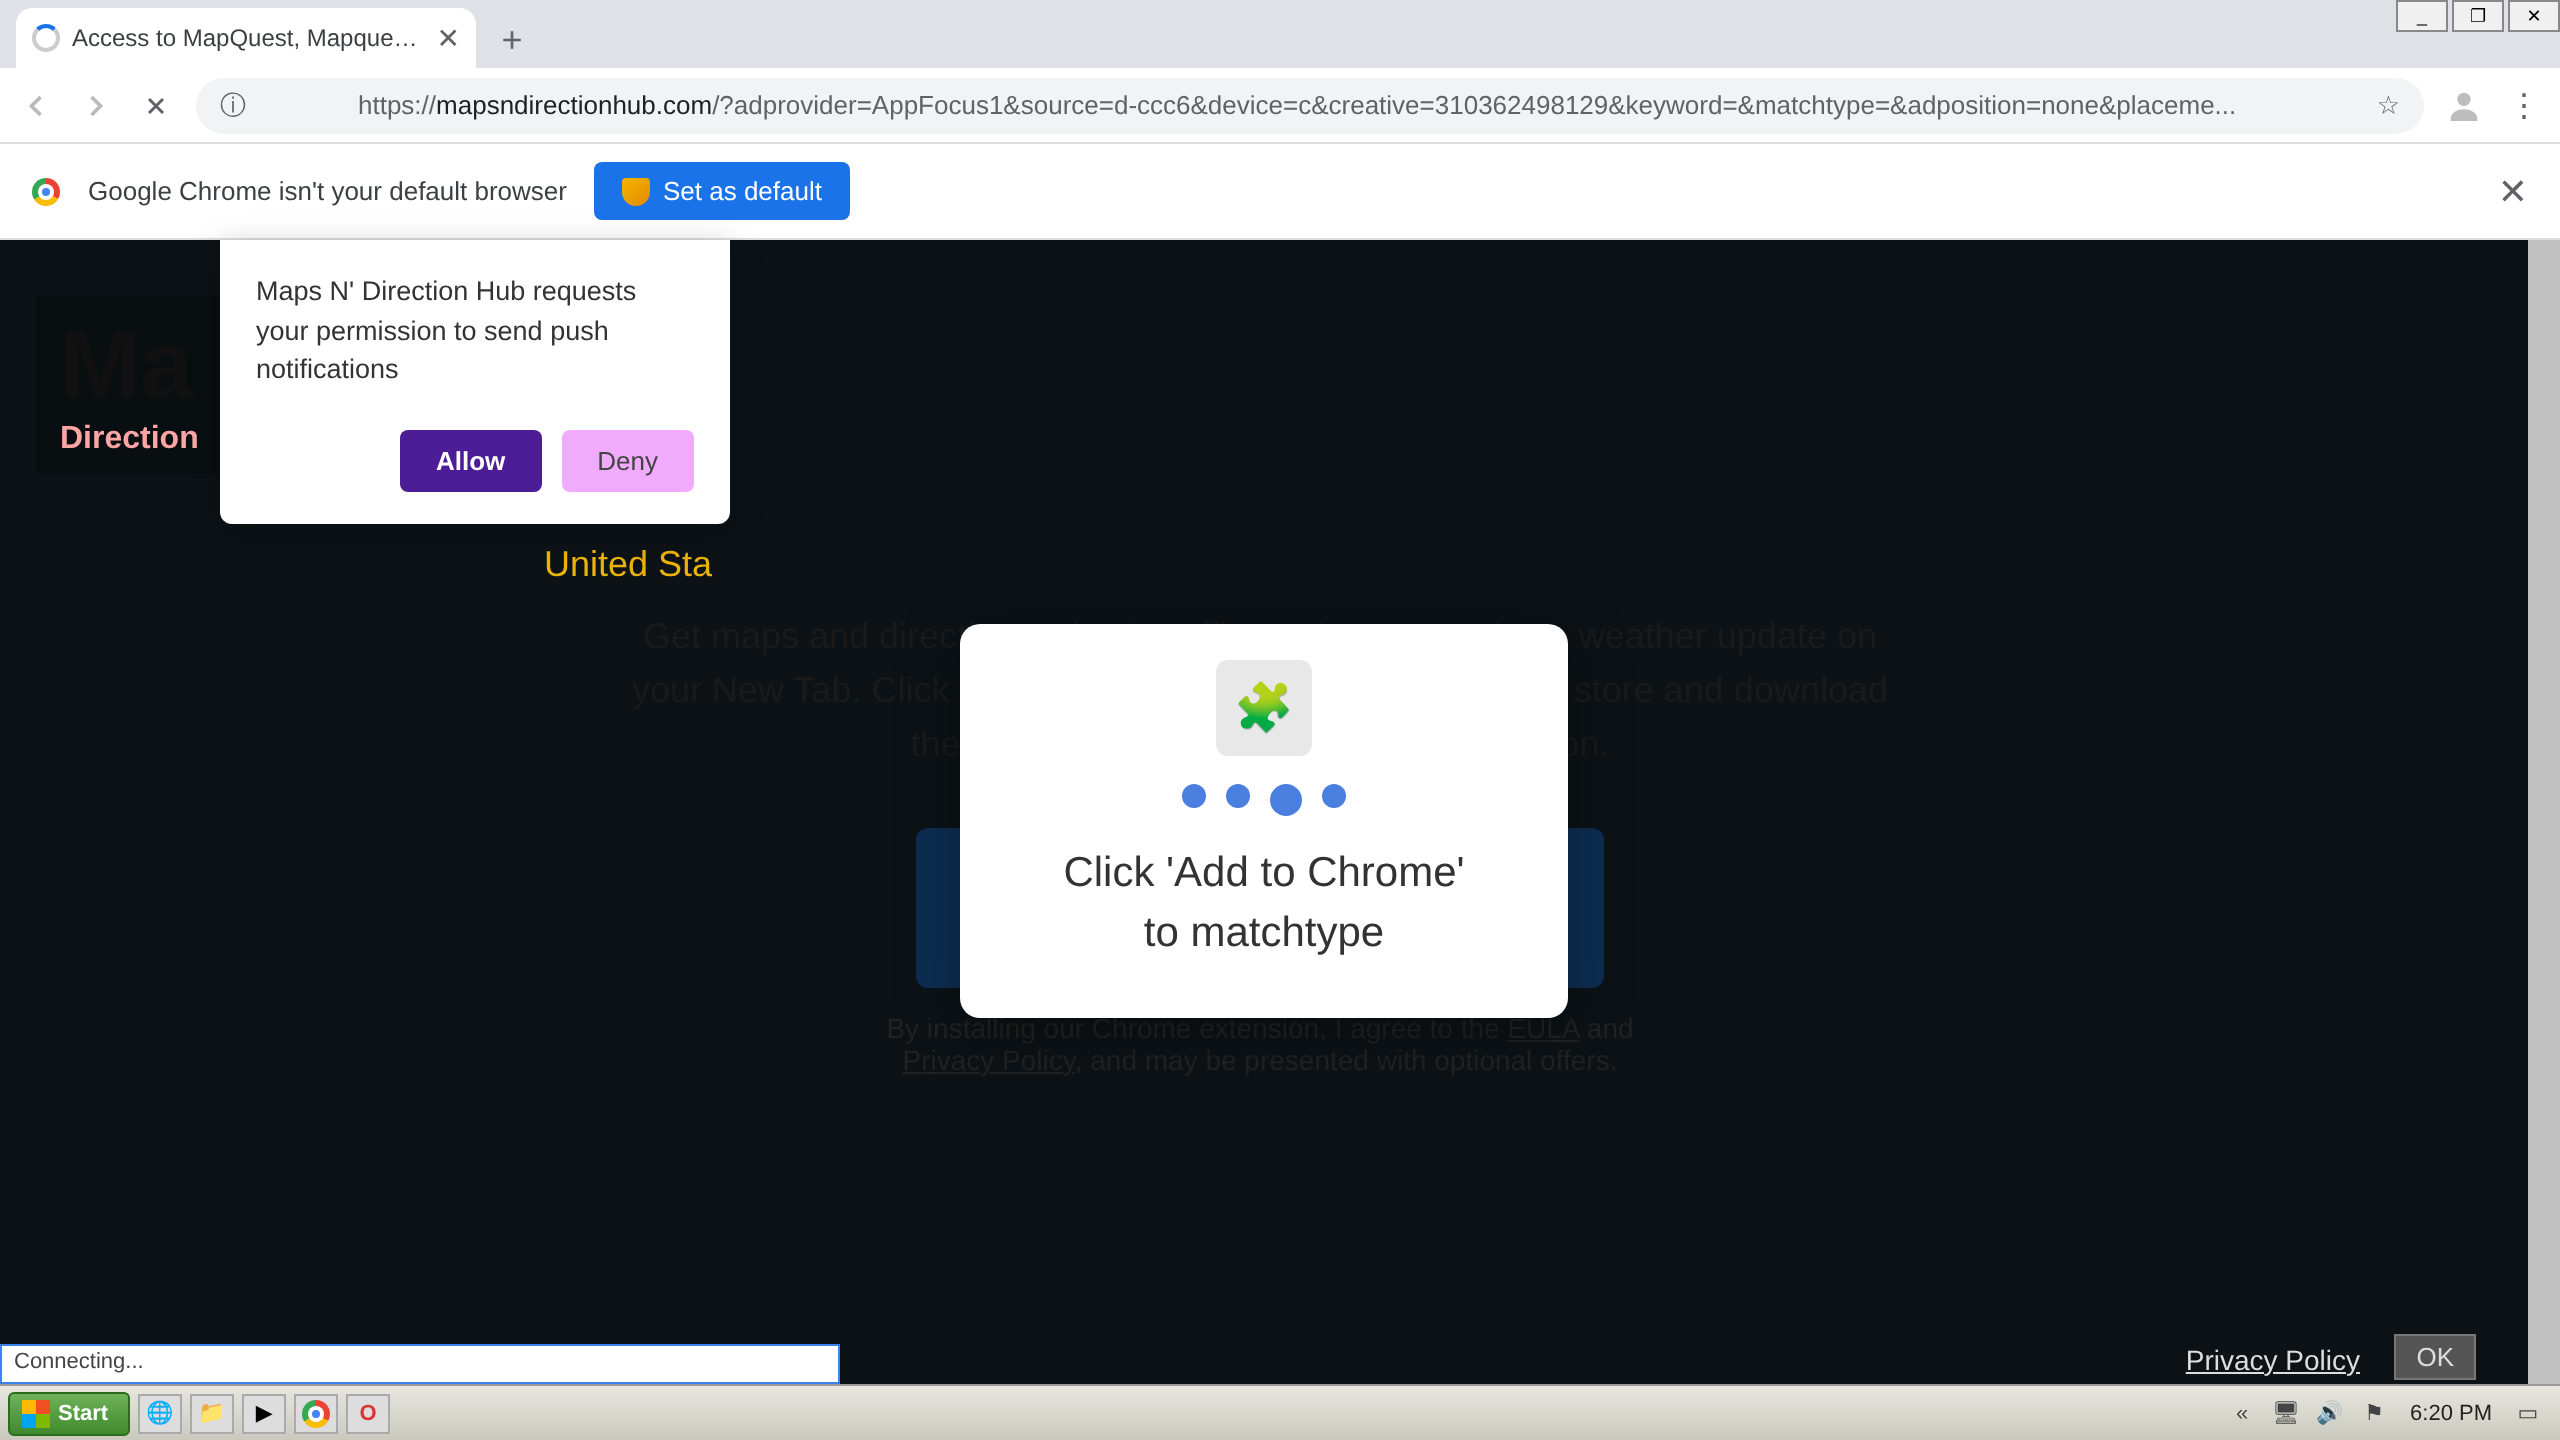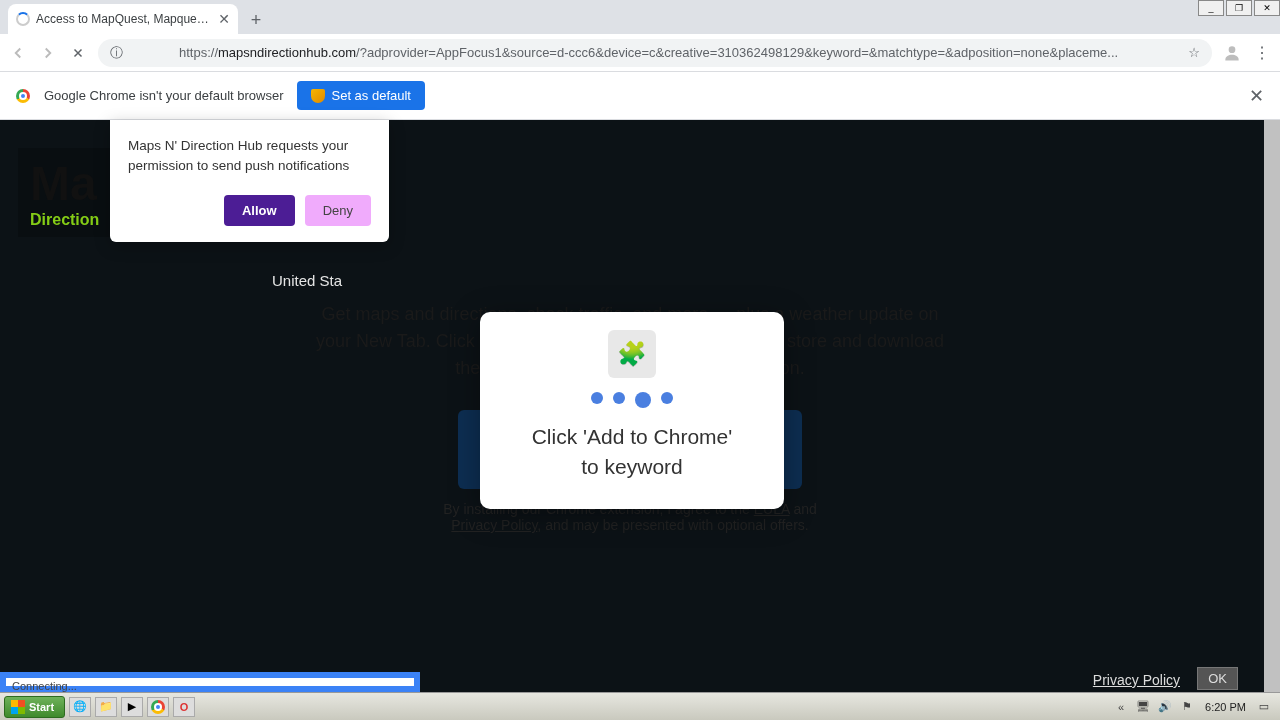--- a/index.html
+++ b/index.html
@@ -27,58 +27,58 @@
 .infobar { height:48px; background:#fff; border-bottom:1px solid #dadce0; display:flex; align-items:center; padding:0 16px; gap:14px; font-size:13px; color:#3c4043;}
 .btn-primary{background:#1a73e8; color:#fff; border:none; border-radius:4px; padding:7px 14px; font-size:13px; display:flex; align-items:center; gap:6px; cursor:pointer;}
 .infobar-close{margin-left:auto; font-size:18px; color:#5f6368; cursor:pointer;}
 
 
 .page { position:relative; height: calc(720px - 34px - 38px - 48px - 28px); background:#2a3a48; overflow:hidden;}
 .dim-overlay{position:absolute; inset:0; background:rgba(0,0,0,0.6);}
 .map-bg{position:absolute; inset:0; background:#1f2d38;}
 .logo{position:absolute; top:28px; left:18px; background:rgba(0,0,0,0.2); padding:8px 12px;}
 .logo-big{font-size:48px; font-weight:700; color:#111;}
-.logo-sub{font-size:16px; color:#84cc16; font-weight:600;}
+.logo-sub{font-size:16px; color:#fca5a5; font-weight:600;}
 
 .card{position:absolute; left:280px; top:128px; width:700px; background:transparent; padding:24px 32px; text-align:center;}
 .card h1{font-size:36px; font-weight:700; color:#0f2a3a; margin-bottom:18px;}
-.card .us{font-size:15px; color:#e5e5e5; text-align:left; margin-left:-40px; margin-bottom:12px;}
+.card .us{font-size:18px; color:#eab308; text-align:left; margin-left:-40px; margin-bottom:12px;}
 .card p{font-size:18px; color:#1a1a1a; line-height:1.5;}
 .continue-btn{margin-top:28px; background:#0d2e52; color:#cfd8e2; font-size:30px; font-weight:700; letter-spacing:2px; padding:22px 60px; border:none; border-radius:6px; cursor:pointer; display:inline-flex; align-items:center; gap:24px;}
 .agree{margin-top:12px; font-size:14px; color:#222;}
 .agree a{color:#222; text-decoration:underline;}
 
 .footer-links{position:absolute; bottom:4px; right:100px; font-size:14px;}
 .footer-links a{color:#ddd; text-decoration:underline;}
 .footer-ok{position:absolute; bottom:2px; right:42px; background:#555; color:#ddd; padding:3px 10px; font-size:13px; border:1px solid #777;}
 
 .anyrun{position:absolute; bottom:20px; right:38px; color:rgba(255,255,255,0.45); font-size:30px; font-weight:600; letter-spacing:2px; display:flex; align-items:center; gap:8px;}
 .anyrun-play{width:38px;height:38px;border:3px solid rgba(255,255,255,0.45);transform:rotate(0);display:flex;align-items:center;justify-content:center;}
 .anyrun-tri{width:0;height:0;border-left:14px solid rgba(255,255,255,0.45);border-top:9px solid transparent;border-bottom:9px solid transparent;margin-left:4px;}
 
 .scrollbar{position:absolute; right:0; top:120px; width:16px; height:calc(720px - 120px - 28px); background:#f1f1f1;}
 .scrollbar-thumb{width:100%; height:100%; background:#c1c1c1;}
 
 
-.push-popover{position:absolute; left:110px; top:120px; width:279px; background:#fff; border-radius:0 0 6px 6px; box-shadow:0 4px 16px rgba(0,0,0,0.25); padding:16px 18px 16px; z-index:10;}
+.push-popover{position:absolute; left:110px; top:120px; width:255px; background:#fff; border-radius:0 0 6px 6px; box-shadow:0 4px 16px rgba(0,0,0,0.25); padding:16px 18px 16px; z-index:10;}
 .push-popover p{font-size:13.5px; color:#333; line-height:1.45;}
 .push-btns{display:flex; justify-content:flex-end; gap:10px; margin-top:20px;}
 .btn-allow{background:#4c1d95;color:#fff;border:none;border-radius:4px;padding:8px 18px;font-weight:600;font-size:13px;cursor:pointer;}
 .btn-deny{background:#f0abfc;color:#444;border:none;border-radius:4px;padding:8px 18px;font-size:13px;cursor:pointer;}
 
 
 .center-modal{position:absolute; left:480px; top:312px; width:304px; background:#fff; border-radius:10px; box-shadow:0 6px 30px rgba(0,0,0,0.35); padding:18px 22px 26px; text-align:center; z-index:20;}
 .center-icon{width:48px;height:48px;background:#e8e8e8;border-radius:6px;margin:0 auto 14px;display:flex;align-items:center;justify-content:center;font-size:24px;}
 .dots{display:flex;justify-content:center;gap:10px;margin-bottom:14px;}
 .dot{width:12px;height:12px;border-radius:50%;background:#4a7fe0;}
 .dot.big{width:16px;height:16px;}
 .center-modal .msg{font-size:21px;color:#333;line-height:1.45;}
 
 
-.statusbar{position:absolute; left:0; bottom:28px; width:420px; height:20px; background:#fff; border:6px solid #3b82f6; font-size:11px; color:#444; padding:2px 6px;}
+.statusbar{position:absolute; left:0; bottom:28px; width:420px; height:20px; background:#fff; border:1px solid #3b82f6; font-size:11px; color:#444; padding:2px 6px;}
 
 
 .taskbar{position:absolute; bottom:0; left:0; right:0; height:28px; background:linear-gradient(#e7e7e0,#c9c9be); border-top:1px solid #999; display:flex; align-items:center; padding:0 4px; gap:4px; font-size:11px;}
 .start-btn{background:linear-gradient(#6fb25a,#3f8a2c); color:#fff; font-weight:700; padding:3px 10px 3px 6px; border-radius:3px; display:flex; align-items:center; gap:4px; cursor:pointer; border:1px solid #2d6b1f;}
 .start-flag{width:14px;height:14px;background:conic-gradient(#f25022 0 25%,#7fba00 0 50%,#00a4ef 0 75%,#ffb900 0);}
 .task-icon{width:22px;height:20px;background:#ddd;border:1px solid #aaa;display:flex;align-items:center;justify-content:center;cursor:pointer;}
 .tray{margin-left:auto;display:flex;align-items:center;gap:6px;padding-right:4px;}
 .tray-icon{width:16px;height:16px;display:flex;align-items:center;justify-content:center;font-size:11px;color:#444;}
 .tray-clock{font-size:11px;color:#222;padding:0 4px;}
 .chrome-multicolor{width:14px;height:14px;border-radius:50%;background:conic-gradient(#ea4335 0 33%,#fbbc05 0 66%,#34a853 0);position:relative;}
@@ -195,21 +195,21 @@
 <div class="center-modal">
   <div class="center-icon">🧩</div>
   <div class="dots">
     <div class="dot"></div>
     <div class="dot"></div>
     <div class="dot big"></div>
     <div class="dot"></div>
   </div>
   <div class="msg">
     <div>Click 'Add to Chrome'</div>
-    <div>to keyword</div>
+    <div>to matchtype</div>
   </div>
 </div>
 
 <div class="statusbar">
   <span>Connecting...</span>
 </div>
 
 <div class="taskbar">
   <div class="start-btn">
     <div class="start-flag"></div>

